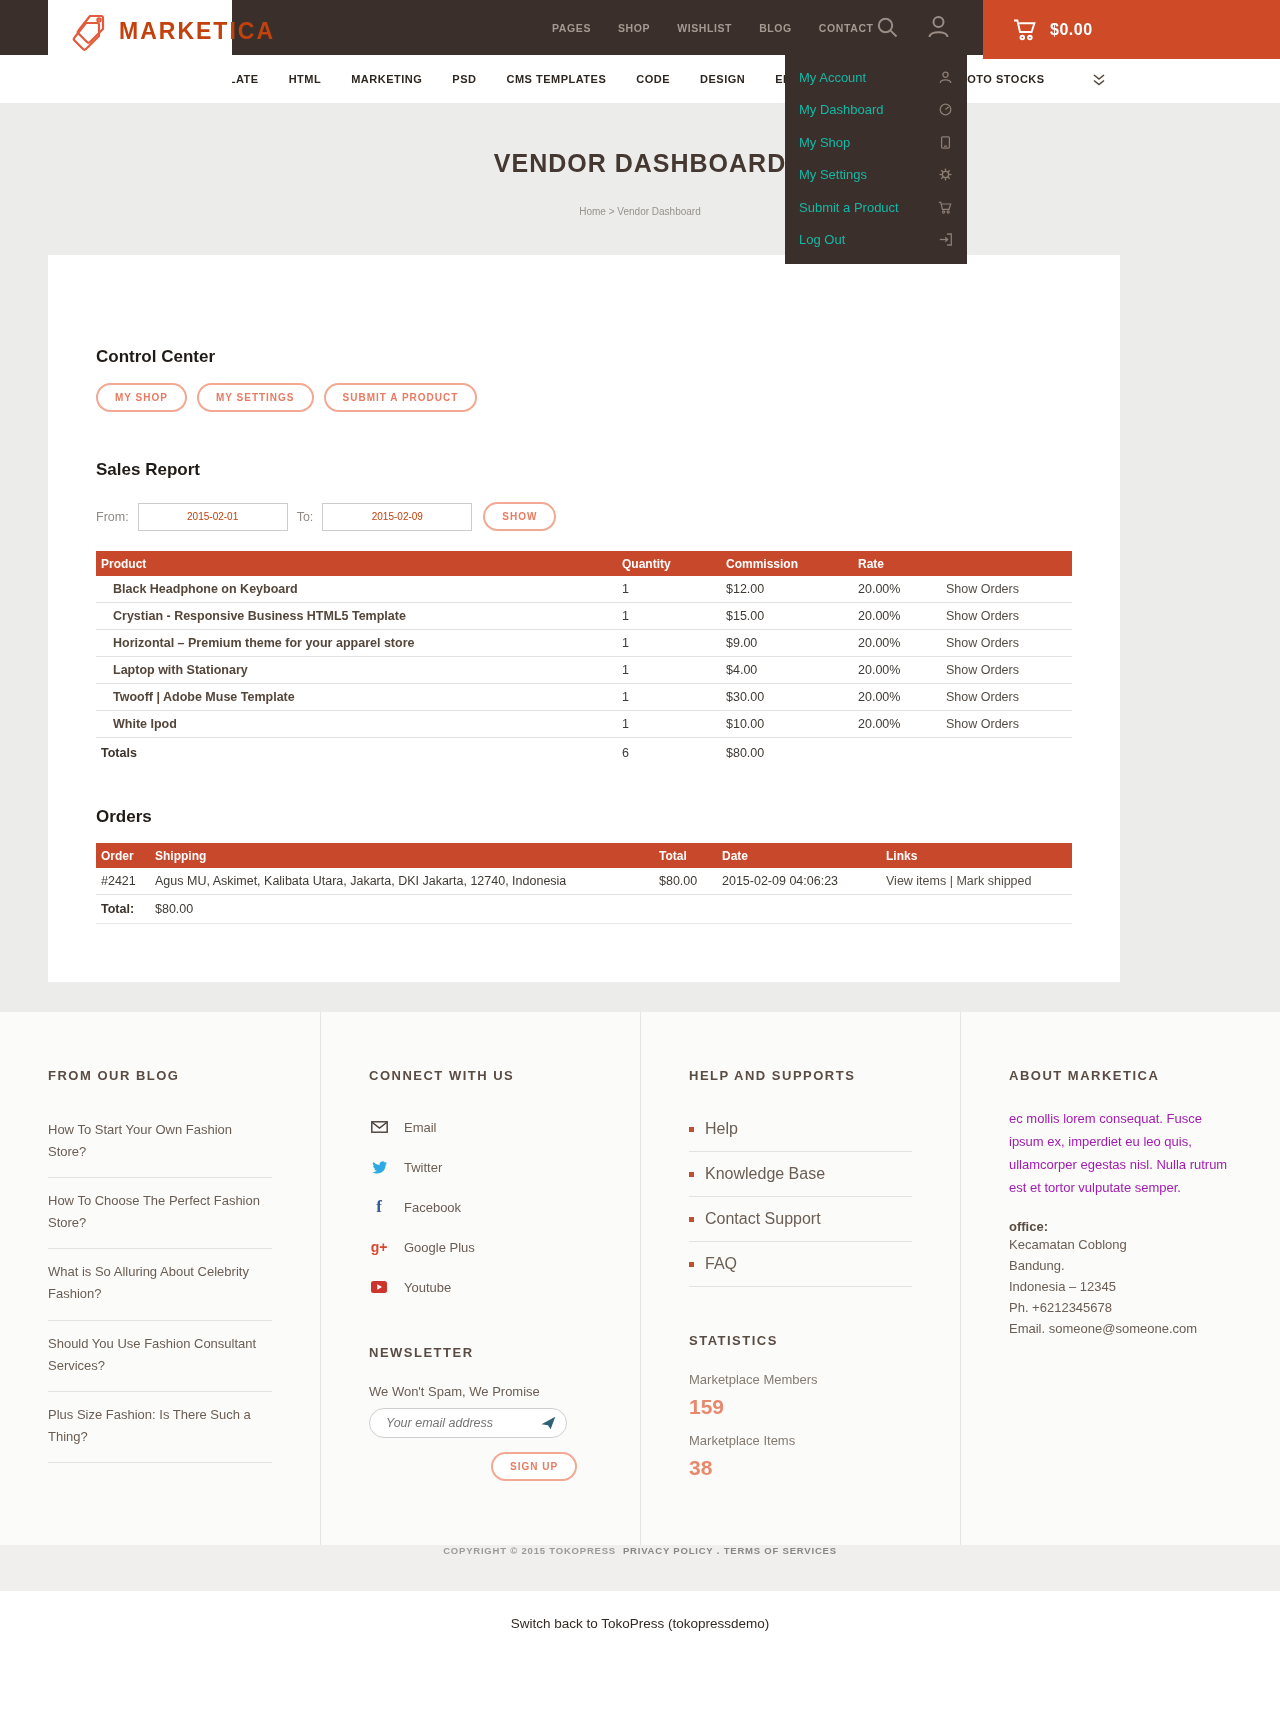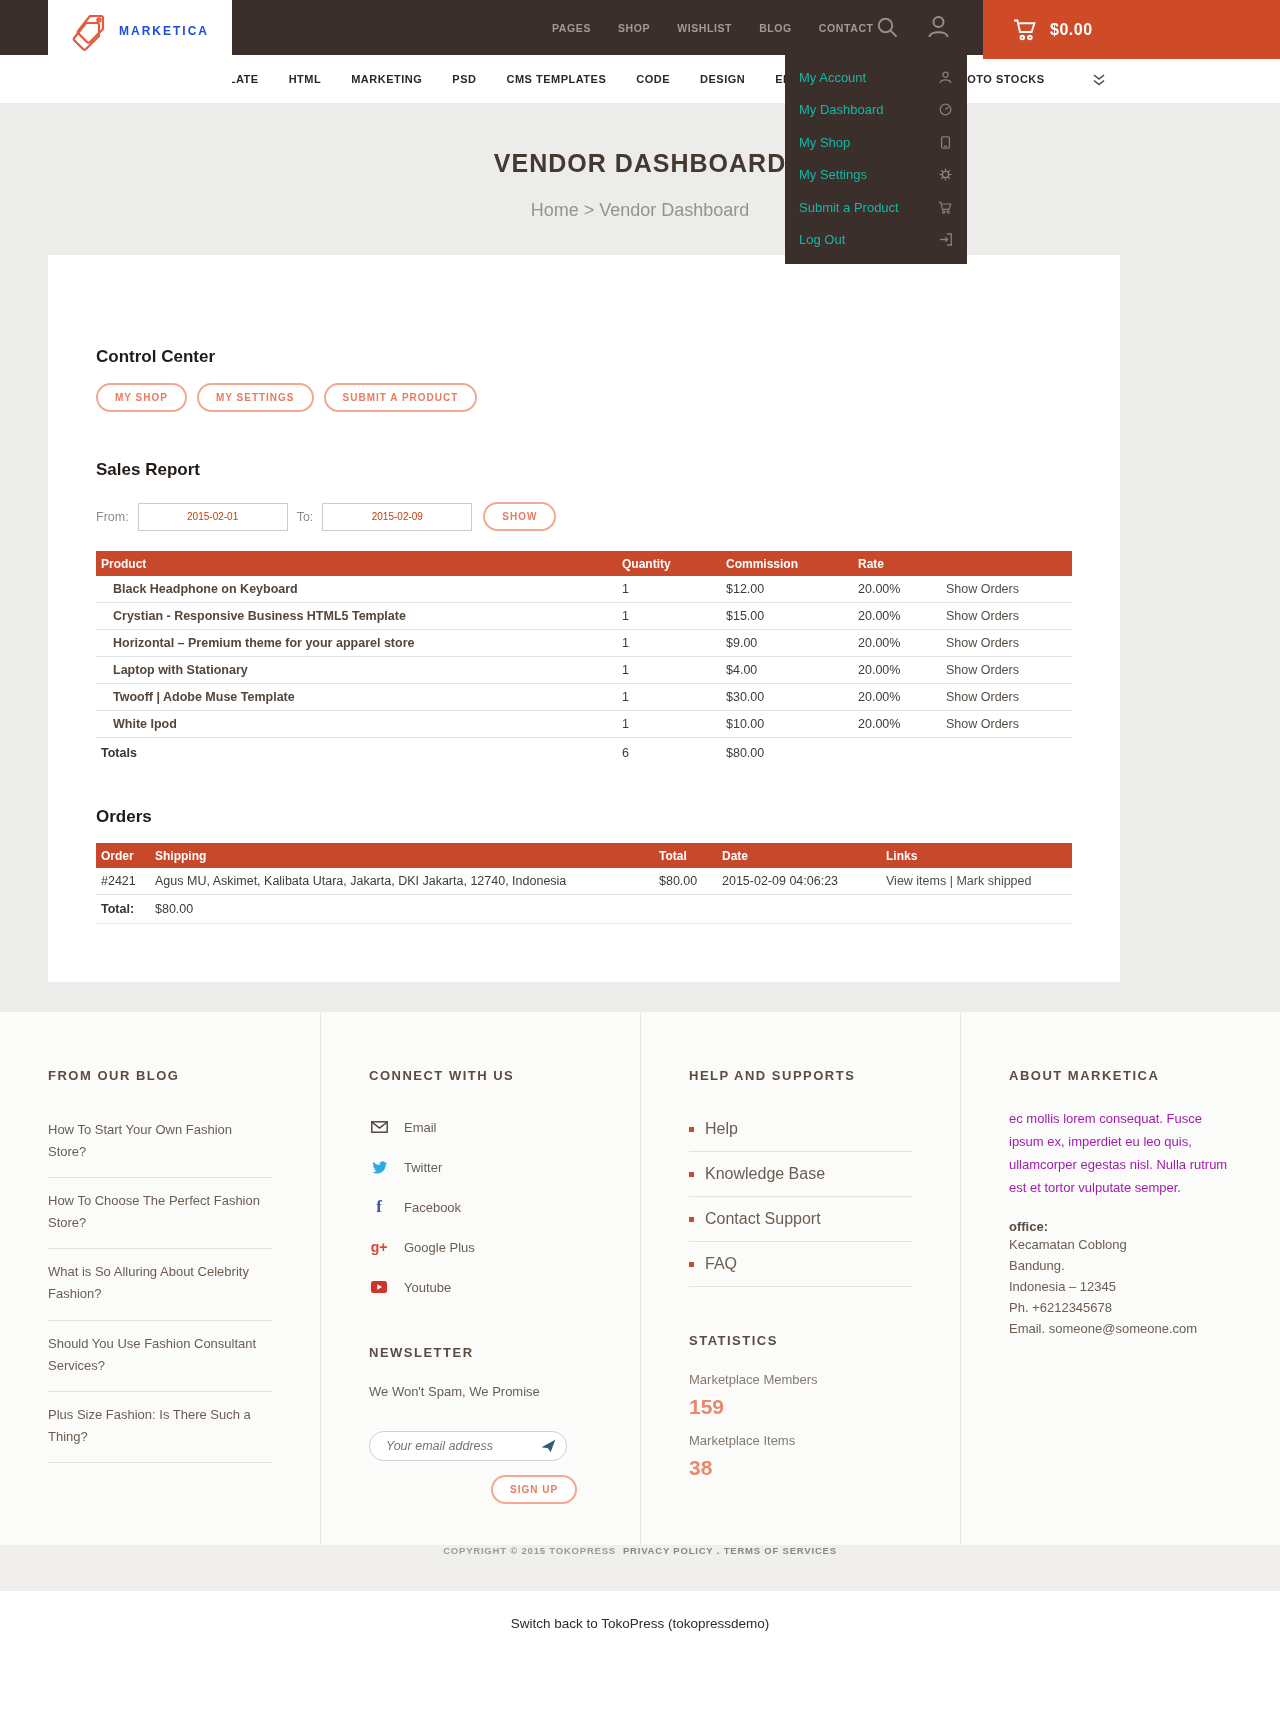--- a/index.html
+++ b/index.html
@@ -5,21 +5,21 @@
   * { margin:0; padding:0; box-sizing:border-box; }
   html,body { width:1280px; }
   body {
     height:1716px; position:relative; overflow:hidden; background:#fff;
     font-family:"Liberation Sans", sans-serif;
   }
   
   .topbar { position:absolute; top:0; left:0; width:1280px; height:55px; background:#3b2f2b; z-index:10; }
   .logo-box { position:absolute; left:48px; top:0; width:184px; height:103px; background:#fff; z-index:45;
               display:flex; align-items:flex-start; gap:13px; padding:13px 0 0 22px; }
-  .brand-text { font-size:12px; font-weight:bold; letter-spacing:2px; color:#1d4ed8; line-height:36px; }
+  .brand-text { font-size:23px; font-weight:bold; letter-spacing:2px; color:#c2410c; line-height:36px; }
   .top-nav { position:absolute; left:552px; top:0; height:55px; display:flex; gap:27px; align-items:center; z-index:20; }
   .top-nav a { font-size:10.5px; font-weight:bold; letter-spacing:.6px; color:#a59a92; text-decoration:none; }
   .hdr-icon { position:absolute; top:16px; z-index:20; cursor:pointer; }
   .hdr-icon.search { left:876px; }
   .hdr-icon.user { left:927px; top:15px; }
   .cart-btn { position:absolute; left:983px; top:0; width:297px; height:59px; background:#cf4a27; z-index:25;
               display:flex; align-items:center; gap:11px; padding-left:30px; cursor:pointer; }
   .cart-total { font-size:16px; font-weight:bold; letter-spacing:.5px; color:#fff; }
   
   .main-nav { position:absolute; top:55px; left:0; width:1280px; height:48px; background:#fff; z-index:15; }
@@ -28,21 +28,21 @@
   .nav-photo { position:absolute; left:951px; top:0; height:48px; display:flex; align-items:center; }
   .nav-chevron { position:absolute; left:1093px; top:19px; cursor:pointer; }
   
   .account-menu { position:absolute; left:785px; top:55px; width:182px; background:#3b2f2b; z-index:40; padding:6px 0 8px; }
   .menu-item { height:32.5px; display:flex; align-items:center; justify-content:space-between;
                padding:0 15px 0 14px; color:#14b8a6; font-size:13px; cursor:pointer; }
   
   .main-section { margin-top:103px; background:#ececea; padding-bottom:30px; }
   .page-band { height:152px; padding-top:46px; text-align:center; }
   .page-title { font-size:25px; font-weight:bold; color:#453830; letter-spacing:1px; }
-  .breadcrumb { margin-top:22px; font-size:18px; color:#97928d; }
+  .breadcrumb { margin-top:28px; font-size:10px; color:#97928d; }
   .breadcrumb a { color:#97928d; text-decoration:none; }
   
   .card { position:relative; margin-left:48px; width:1072px; min-height:650px; background:#fff; padding:92px 48px 58px; }
   .section-h { font-size:17px; font-weight:bold; color:#211b17; margin-bottom:16px; }
   .pill-row { display:flex; gap:10px; margin-bottom:48px; }
   .pill { display:inline-block; border:2px solid #f2a892; border-radius:16px; padding:7px 17px; background:#fff;
           font-size:10px; font-weight:bold; letter-spacing:1px; color:#e87b61; cursor:pointer; white-space:nowrap; }
   .filter-row { display:flex; align-items:center; margin:22px 0 20px; font-size:12.5px; color:#8f8a85; }
   .date-input { width:150px; height:28px; border:1px solid #ccc; margin:0 9px; text-align:center;
                 font-size:10px; color:#c2410c; font-family:"Liberation Sans",sans-serif; }
@@ -65,21 +65,21 @@
   .fcol + .fcol { border-left:1px solid #e6e5e3; }
   .ftitle { font-size:13px; font-weight:bold; letter-spacing:1.5px; color:#5a4c42; margin-bottom:24px; }
   .blog-item { display:block; font-size:13px; color:#6b5d52; line-height:1.7; padding:12px 0 14px;
                border-bottom:1px solid #e3e2e0; text-decoration:none; }
   .soc-row { display:flex; align-items:center; gap:15px; height:40px; text-decoration:none; }
   .soc-row span.lbl { font-size:13px; color:#6b5d52; }
   .soc-ico { width:20px; display:flex; justify-content:center; }
   .fb-f { font-family:"Liberation Serif", serif; font-weight:bold; font-size:17px; color:#39579a; }
   .gp { font-weight:bold; font-size:14px; color:#d6492f; }
   .nl-title { margin-top:38px; }
-  .tagline { font-size:13px; color:#6b5d52; margin:0 0 32px; }
+  .tagline { font-size:13px; color:#6b5d52; margin:0 0 9px; }
   .email-wrap { position:relative; width:198px; }
   .email-input { width:100%; height:30px; border:1px solid #cfcfcf; border-radius:15px; padding:0 34px 0 16px;
                  font-style:italic; font-size:12.5px; color:#7d7166; background:#fff;
                  font-family:"Liberation Sans",sans-serif; }
   .plane { position:absolute; right:11px; top:8px; }
   .signup { margin:14px 0 0 122px; }
   .help-item { display:flex; align-items:center; gap:11px; padding:13px 0; border-bottom:1px solid #e3e2e0;
                font-size:16px; color:#6b5d52; text-decoration:none; }
   .bullet { width:5px; height:5px; background:#c0502f; flex:0 0 auto; }
   .stats-title { margin-top:46px; }

